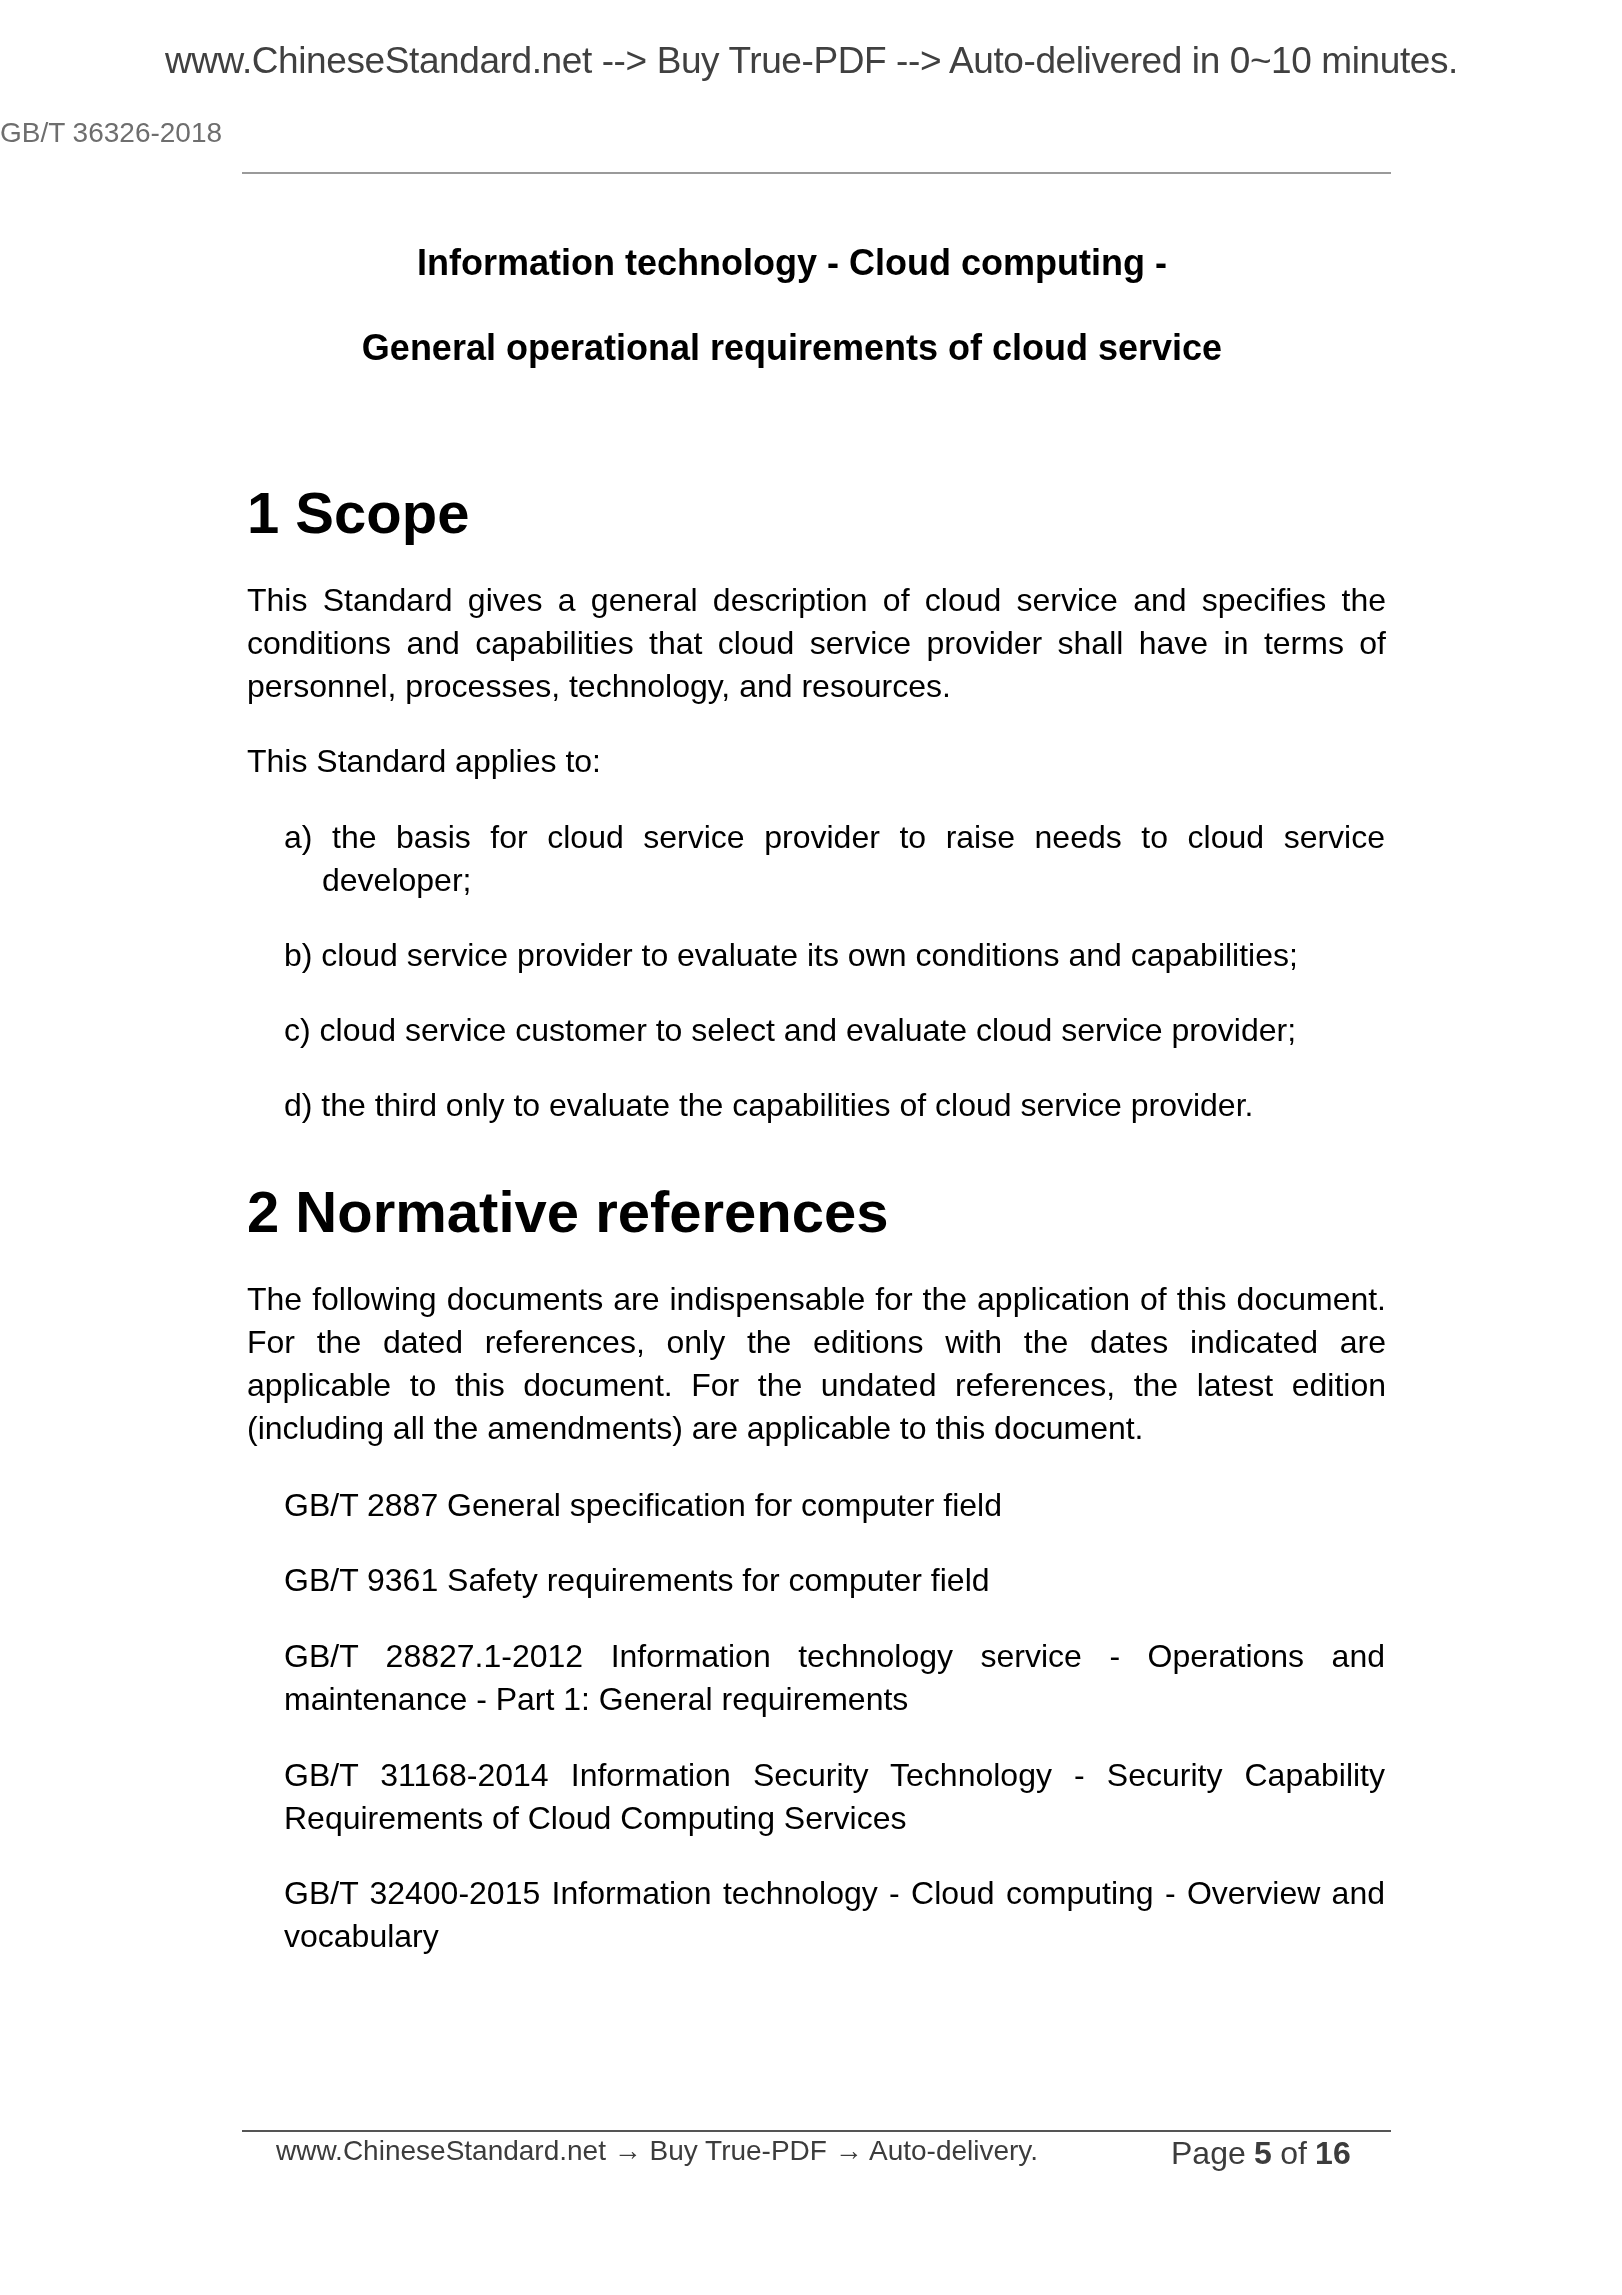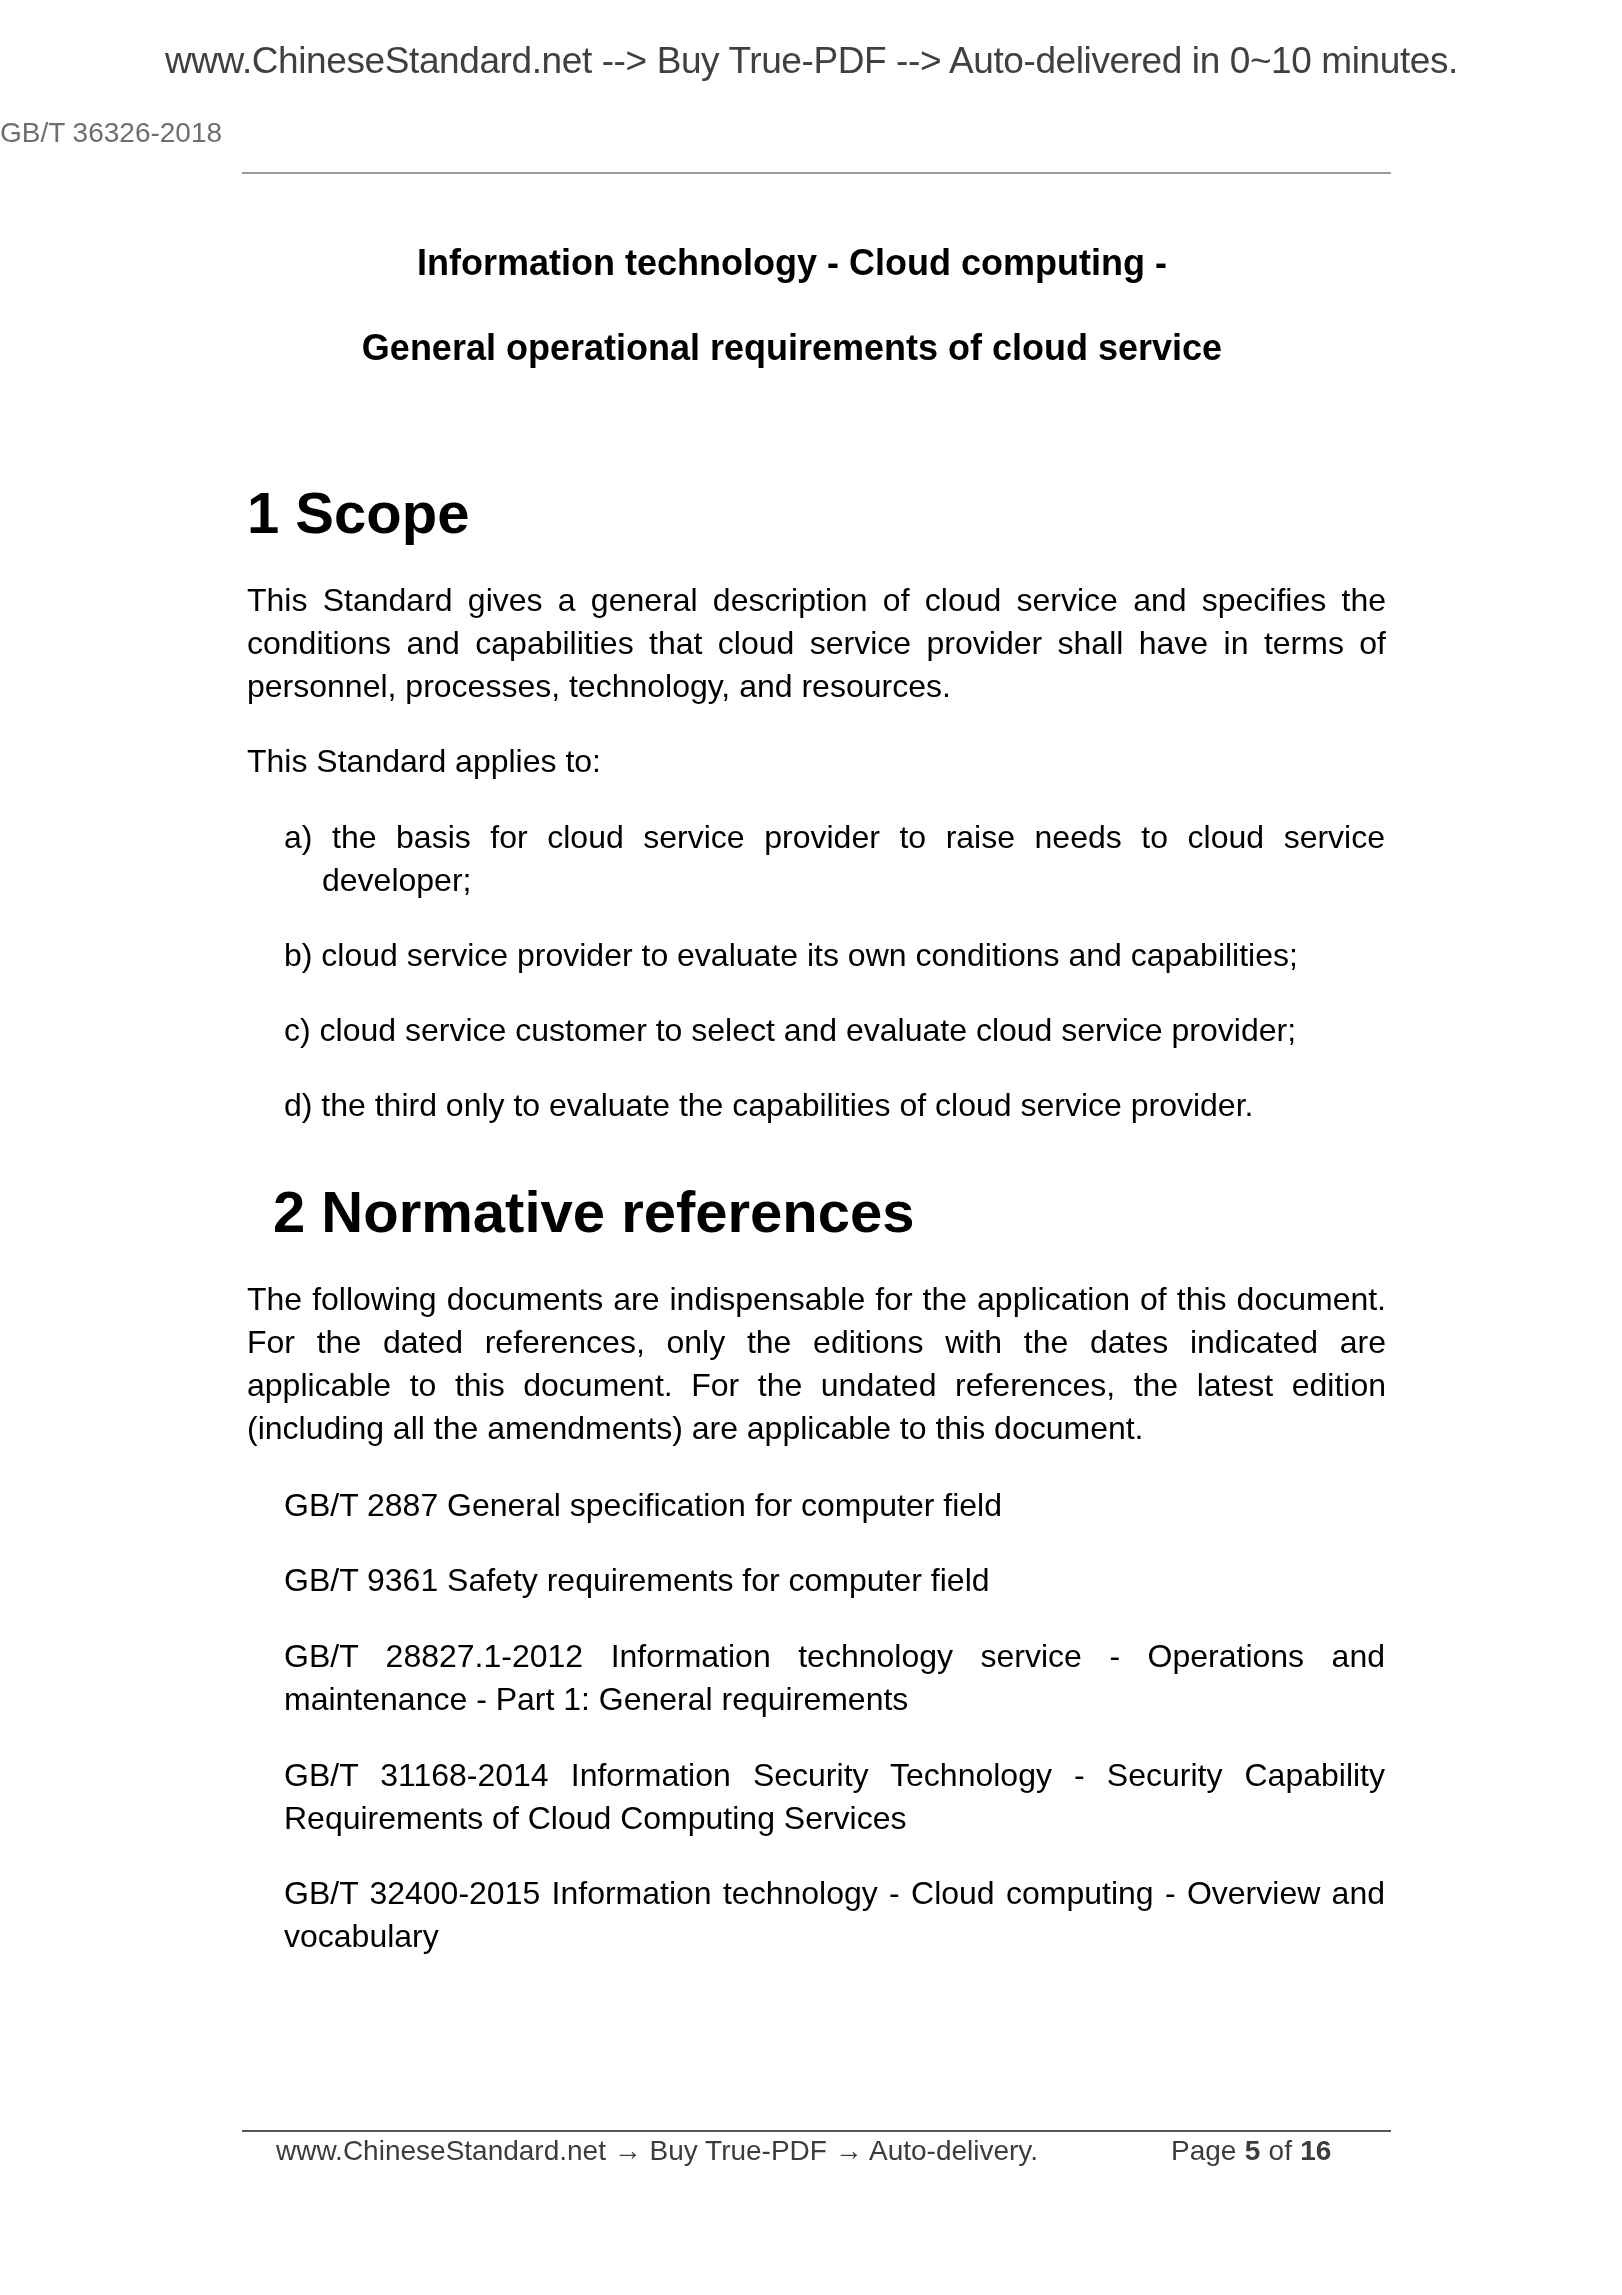--- a/index.html
+++ b/index.html
@@ -14,21 +14,21 @@
              font-size: 36px; }
     .h1 { position: absolute; left: 247px; font-weight: bold; font-size: 58px; }
     .para { position: absolute; left: 247px; width: 1139px; font-size: 32px; line-height: 43px;
             text-align: justify; text-align-last: left; }
     .item { position: absolute; left: 284px; width: 1101px; font-size: 32px; line-height: 43px;
             text-align: justify; text-align-last: left; }
     .item.hang { padding-left: 38px; text-indent: -38px; width: 1063px; }
     .hr-bot { position: absolute; top: 2130px; left: 242px; width: 1149px; height: 1.7px; background: #555; }
     .footer { position: absolute; top: 2135px; left: 276px; font-size: 28px; color: #3c3c3c; white-space: nowrap; }
     .footer a { color: #3c3c3c; }
-    .pageinfo { position: absolute; top: 2135px; left: 1171px; font-size: 28px; color: #3c3c3c; white-space: nowrap; text-align: right; }
+    .pageinfo { position: absolute; top: 2135px; left: 1171px; font-size: 32px; color: #3c3c3c; white-space: nowrap; text-align: right; }
     .pageinfo b { font-weight: bold; }
     .sp { display: inline-block; width: 8.3px; }
   </style>
 </head>
 <body>
 
 <div class="topbanner">www.ChineseStandard.net --&gt; Buy True-PDF --&gt; Auto-delivered in 0~10 minutes.</div>
 <div class="stdcode">GB/T 36326-2018</div>
 <div class="hr-top"></div>
 
@@ -38,21 +38,21 @@
 <div class="h1" style="top:479px;">1 Scope</div>
 
 <div class="para" style="top:579px;">This Standard gives a general description of cloud service and specifies the conditions and capabilities that cloud service provider shall have in terms of personnel, processes, technology, and resources.</div>
 <div class="para" style="top:740px;">This Standard applies to:</div>
 
 <div class="item hang" style="top:816px;">a) the basis for cloud service provider to raise needs to cloud service developer;</div>
 <div class="item" style="top:934px;">b) cloud service provider to evaluate its own conditions and capabilities;</div>
 <div class="item" style="top:1009px;">c) cloud service customer to select and evaluate cloud service provider;</div>
 <div class="item" style="top:1084px;">d) the third only to evaluate the capabilities of cloud service provider.</div>
 
-<div class="h1" style="top:1178px;margin-left:26px;">2 Normative references</div>
+<div class="h1" style="top:1178px;">2 Normative references</div>
 
 <div class="para" style="top:1278px;">The following documents are indispensable for the application of this document. For the dated references, only the editions with the dates indicated are applicable to this document. For the undated references, the latest edition (including all the amendments) are applicable to this document.</div>
 
 <div class="item" style="top:1484px;">GB/T 2887 General specification for computer field</div>
 <div class="item" style="top:1559px;">GB/T 9361 Safety requirements for computer field</div>
 <div class="item" style="top:1635px;">GB/T 28827.1-2012 Information technology service - Operations and maintenance - Part 1: General requirements</div>
 <div class="item" style="top:1754px;">GB/T 31168-2014 Information Security Technology - Security Capability Requirements of Cloud Computing Services</div>
 <div class="item" style="top:1872px;">GB/T 32400-2015 Information technology - Cloud computing - Overview and vocabulary</div>
 
 <div class="hr-bot"></div>

